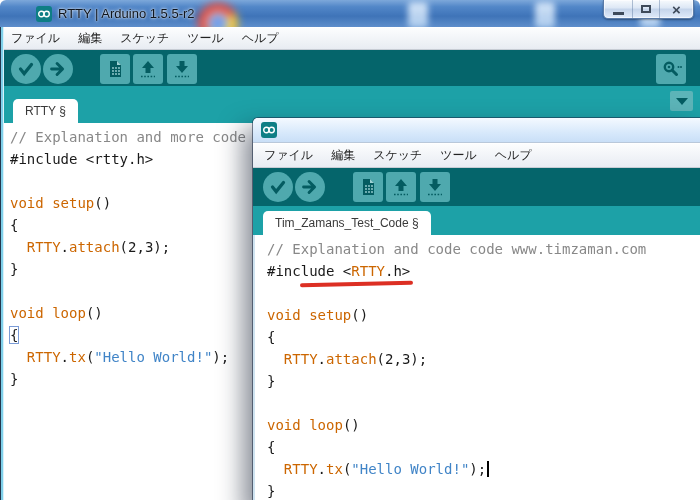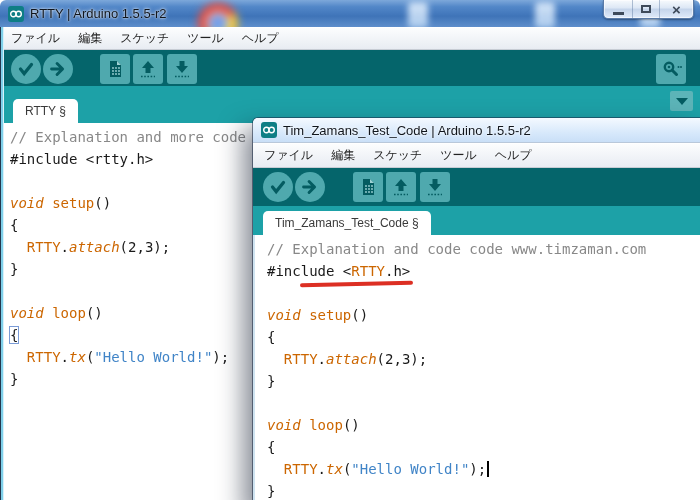--- a/index.html
+++ b/index.html
@@ -9,37 +9,37 @@
   
   .window{position:absolute;}
   .menubar{display:flex;align-items:center;height:23px;background:linear-gradient(#fcfdfe,#e8ecf2);border-top:1px solid #ffffff;border-bottom:1px solid #c7ccd4;padding-left:2px;}
   .menu-item{font-size:12px;color:#222;padding:2px 9px;white-space:nowrap;cursor:default;}
   .toolbar{position:relative;background:#05656b;}
   .tabstrip{position:relative;background:#1da1a7;}
   .tab{position:absolute;bottom:0;height:24px;background:#ffffff;border-radius:5px 5px 0 0;display:flex;align-items:center;justify-content:center;padding:0 12px;font-size:12px;color:#3a3a3a;white-space:nowrap;}
   .code{position:relative;background:#ffffff;font-family:"DejaVu Sans Mono",monospace;font-size:14px;line-height:22px;color:#1a1a1a;overflow:hidden;height:100%;}
   .code-line{white-space:pre;}
   .tok-c{color:#888888;}
-  .tok-k{color:#cc6600;font-style:italic;}
+  .tok-k{color:#cc6600;}
   .tok-f{color:#cc6600;font-weight:normal;}
   .tok-s{color:#4084c7;}
   .tok-p{color:#1a1a1a;}
   .tok-hl{box-shadow:0 0 0 1px #7a9bd6;}
   .code-cursor{display:inline-block;width:2px;height:16px;background:#000;vertical-align:-3px;margin-left:1px;}
 
   
   .tbtn{position:absolute;top:4px;width:30px;height:30px;background:#4fa9ae;display:flex;align-items:center;justify-content:center;border:none;cursor:pointer;}
   .tbtn.circle{border-radius:50%;}
   .tbtn.square{border-radius:3px;}
   .tbtn svg{display:block;}
 
   
   #back-window{left:0;top:0;width:700px;height:500px;z-index:1;background:#fff;display:flex;flex-direction:column;}
   .titlebar-back{position:relative;height:27px;background:linear-gradient(180deg,#7da8da 0%,#5287c8 25%,#4479bd 50%,#3f74b8 60%,#5e8ecb 100%);border-radius:6px 6px 0 0;overflow:hidden;flex:none;}
-  .titlebar-back .tb-content{position:relative;z-index:2;display:flex;align-items:center;height:100%;padding-left:8px;gap:6px;}
+  .titlebar-back .tb-content{position:relative;z-index:2;display:flex;align-items:center;height:100%;padding-left:8px;gap:6px;margin-left:28px;}
   .titlebar-text{font-size:13px;color:#10151c;text-shadow:0 0 4px rgba(255,255,255,.9),0 0 2px rgba(255,255,255,.9);}
   .chrome-blob{position:absolute;left:198px;top:3px;width:40px;height:40px;border-radius:50%;background:conic-gradient(from -60deg,#ea4e3d 0 120deg,#f7c52e 120deg 200deg,#57a75a 200deg 290deg,#ea4e3d 290deg 360deg);filter:blur(4px);z-index:1;}
   .chrome-blob .chrome-center{position:absolute;inset:11px;background:#6f9be8;border-radius:50%;box-shadow:0 0 0 2px #e8eef7;}
   .glass-blob{position:absolute;top:2px;width:20px;height:26px;background:linear-gradient(#eaf4ff,#bcd8f5);border-radius:4px;filter:blur(3px);opacity:.85;z-index:1;}
   .win-controls{position:absolute;top:0;right:6px;z-index:3;display:flex;height:19px;border:1px solid #5a7ba8;border-top:none;border-radius:0 0 5px 5px;overflow:hidden;background:linear-gradient(#f7fafd,#dce7f5 45%,#c4d4ea 50%,#dfeafa);box-shadow:0 1px 2px rgba(0,0,0,.35), inset 0 0 0 1px rgba(255,255,255,.55);}
   .win-controls .wbtn{display:flex;align-items:center;justify-content:center;border:none;background:transparent;border-right:1px solid rgba(90,120,160,.45);cursor:pointer;}
   .wbtn-min{width:29px;} .wbtn-max{width:27px;} .wbtn-close{width:33px;border-right:none !important;}
   .glyph-min{width:11px;height:3px;background:#3e4a5a;margin-top:8px;}
   .glyph-max{width:10px;height:8px;border:2px solid #3e4a5a;background:transparent;}
   .glyph-close{font-size:15px;font-weight:bold;color:#3e4a5a;line-height:1;}
@@ -186,21 +186,20 @@
 </div>
 
 <div class="window" id="front-window">
 
   <div class="titlebar-front">
     <svg class="arduino-icon" width="16" height="16" viewBox="0 0 16 16">
         <rect width="16" height="16" rx="3" fill="#0e7e85"></rect>
         <circle cx="5.4" cy="8" r="2.7" fill="none" stroke="#ffffff" stroke-width="1.4"></circle>
         <circle cx="10.6" cy="8" r="2.7" fill="none" stroke="#ffffff" stroke-width="1.4"></circle>
       </svg>
-    <span class="titlebar-text">Tim_Zamans_Test_Code | Arduino 1.5.5-r2</span>
   </div>
 
   <div class="menubar" id="front-menubar">
       <span class="menu-item">ファイル</span>
       <span class="menu-item">編集</span>
       <span class="menu-item">スケッチ</span>
       <span class="menu-item">ツール</span>
       <span class="menu-item">ヘルプ</span>
     </div>
 

